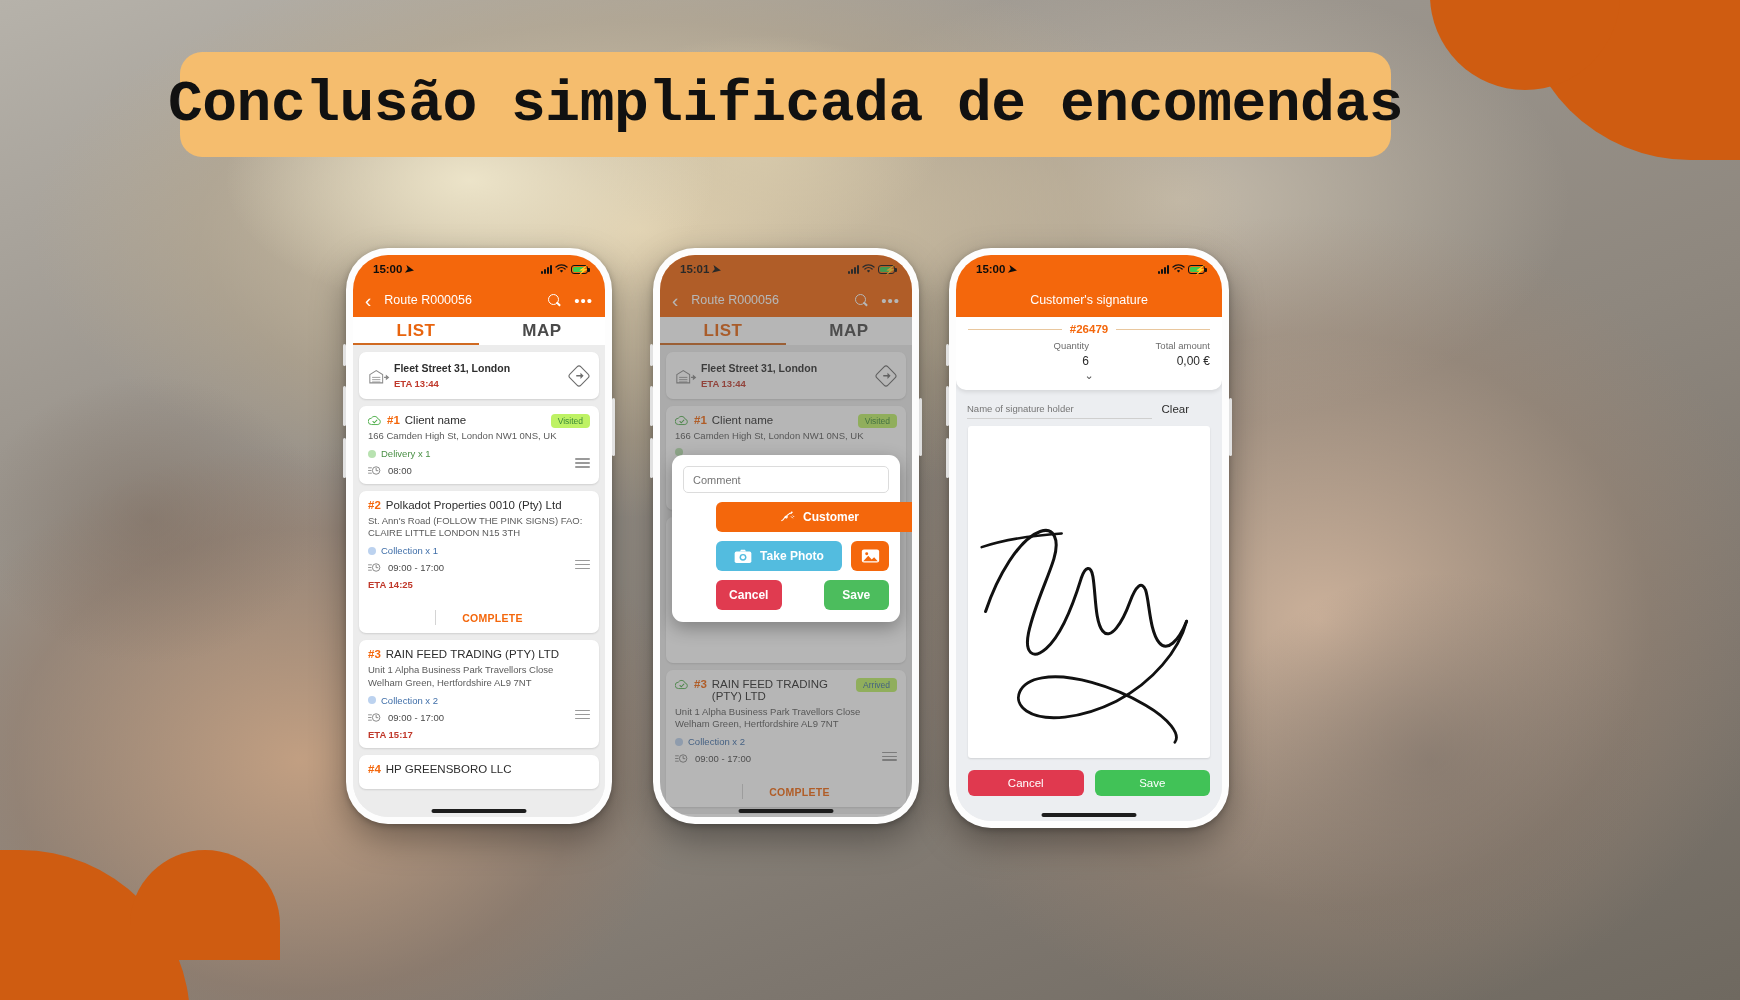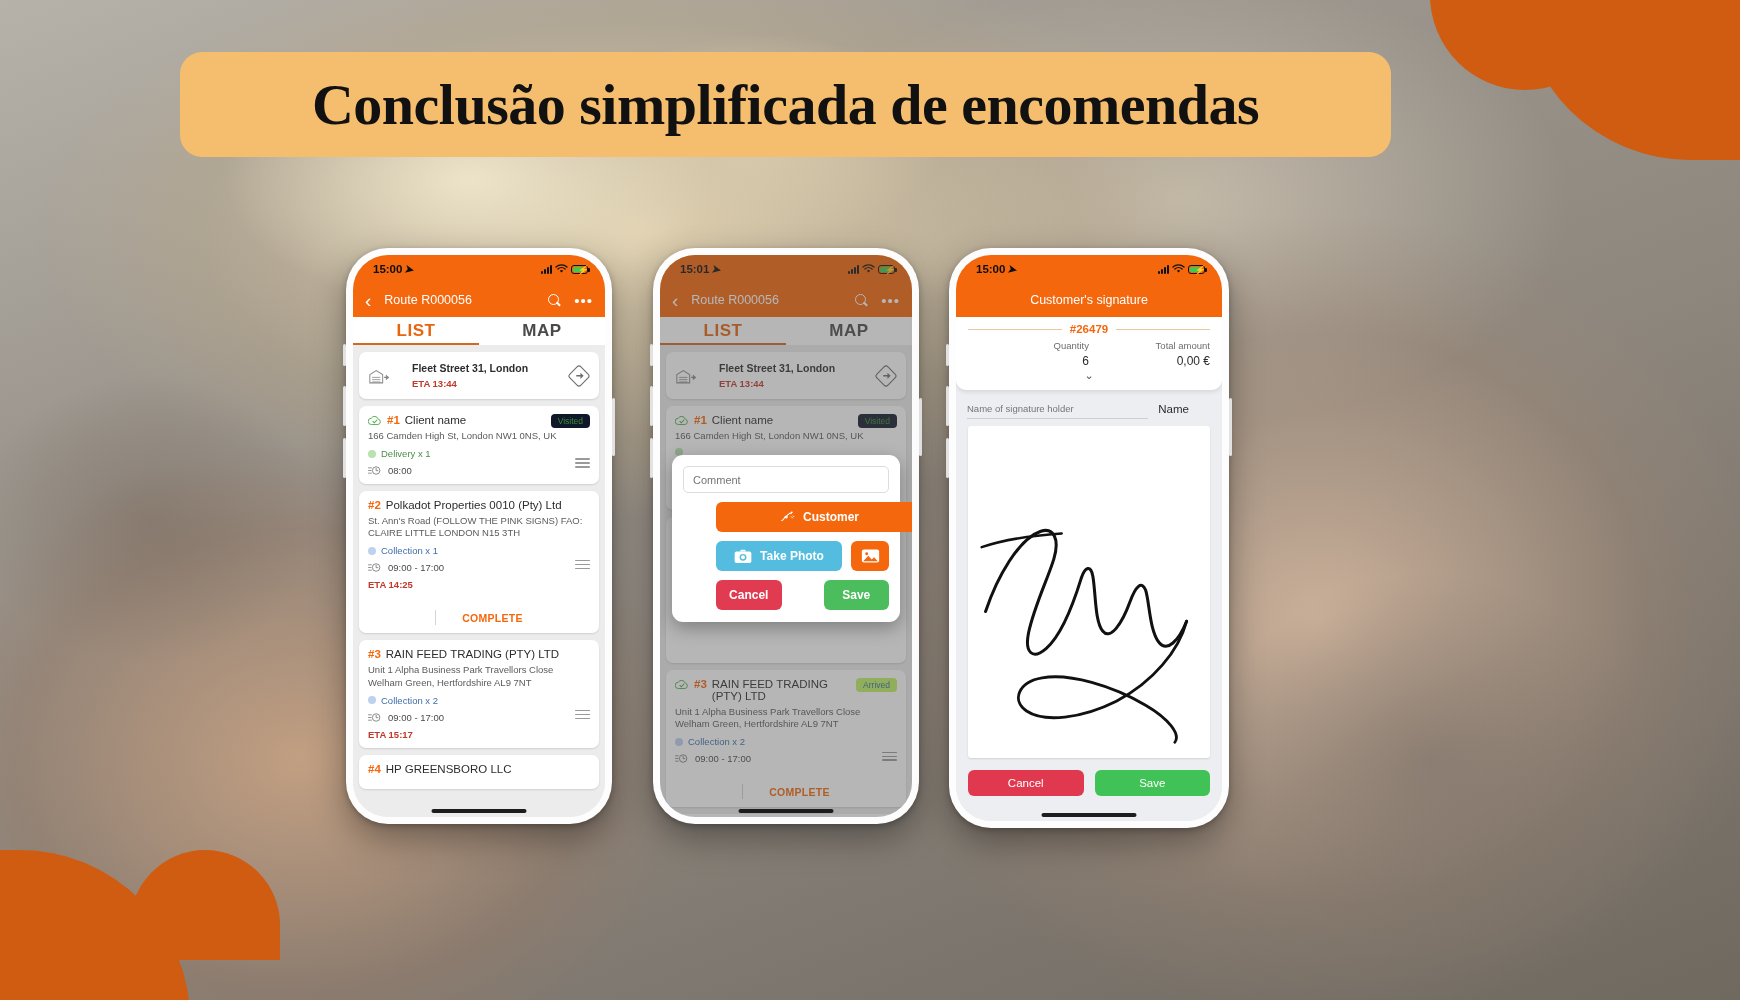--- a/index.html
+++ b/index.html
@@ -54,21 +54,21 @@
   #banner {
     position: absolute;
     left: 180px; top: 52px;
     width: 1211px; height: 105px;
     background: #f5bd6e;
     border-radius: 22px;
     display: flex; align-items: center; justify-content: center;
     z-index: 5;
   }
   #banner-text {
-    font-family: Liberation Serif, serif;
+    font-family: Liberation Mono, monospace;
     font-weight: 700;
     font-size: 58px;
     letter-spacing: -0.5px;
     color: #111111;
     white-space: nowrap;
   }
 
   
   .phone {
     position: absolute;
@@ -160,38 +160,38 @@
     background: #ececec; padding: 7px 6px 0; height: calc(100% - 90px);
     overflow: hidden;
   }
   .card {
     background: #fff; border-radius: 7px; margin-bottom: 7px;
     box-shadow: 0 1px 2px rgba(0,0,0,0.12);
     padding: 8px 9px;
     position: relative;
   }
 
-  .depot-row { display: flex; align-items: center; gap: 22px; padding: 2px 0; }
+  .depot-row { display: flex; align-items: center; gap: 4px; padding: 2px 0; }
   .depot-icon { width: 22px; height: 18px; flex: none; position: relative; }
   .depot-text .d1 { font-size: 10.5px; font-weight: 700; color: #2d2d2d; }
   .depot-text .d2 { font-size: 9.5px; font-weight: 700; color: #c0392b; margin-top: 4px; }
   .nav-diamond {
     position: absolute; right: 9px; top: 50%; transform: translateY(-50%);
     width: 22px; height: 22px;
   }
 
   .stop-head { display: flex; align-items: flex-start; gap: 5px; }
   .cloud-ok { width: 14px; height: 11px; flex:none; margin-top: 1px; }
   .stop-num { color: #f4670c; font-weight: 700; font-size: 11.5px; }
   .stop-name { color: #2d2d2d; font-size: 11.5px; }
   .badge {
     position: absolute; right: 9px; top: 8px;
     font-size: 8.5px; padding: 2px 7px; border-radius: 4px; font-weight: 500;
   }
-  .badge.visited { background: #0f172a; color: #3d8b37; }
+  .badge.visited { background: #bef264; color: #3d8b37; }
   .badge.arrived { background: #bef264; color: #3b6ea5; }
   .stop-addr {
     font-size: 9.5px; color: #5b5b5b; margin-top: 4px; line-height: 1.28;
   }
   .chip-row { margin-top: 6px; display: flex; align-items: center; gap: 5px; }
   .dot { width: 8px; height: 8px; border-radius: 50%; display: inline-block; }
   .dot.green { background: #b8e2b0; }
   .dot.blue { background: #bcd2ef; }
   .chip-label { font-size: 9.5px; }
   .chip-label.green { color: #4a8f45; }
@@ -681,21 +681,21 @@
           <div class="qty-col">
             <div class="qty-lab">Total amount</div>
             <div class="qty-val">0,00 €</div>
           </div>
         </div>
         <div class="chev">⌄</div>
       </div>
 
       <div class="sig-holder-row">
         <input class="holder-input" type="text" placeholder="Name of signature holder" style="">
-        <span class="clear-btn">Name</span>
+        <span class="clear-btn">Clear</span>
       </div>
 
       <div class="sig-pad">
         <svg width="100%" height="100%" viewBox="0 0 248 332">
           <path d="M18 186 C30 150, 52 112, 74 104 C88 99, 94 112, 88 132 C82 152, 68 180, 62 208 C58 228, 66 236, 80 224 C96 210, 108 178, 116 152 C120 140, 126 138, 128 150 C131 168, 130 196, 138 206 C146 216, 158 198, 166 176 C172 160, 178 154, 182 164 C186 176, 186 206, 196 218 C204 228, 216 216, 224 196" fill="none" stroke="#111" stroke-width="3.1" stroke-linecap="round" stroke-linejoin="round"></path>
           <path d="M224 196 C216 226, 190 258, 152 278 C116 296, 78 300, 60 288 C44 277, 52 258, 76 254 C104 249, 148 262, 182 282 C206 296, 218 312, 212 320" fill="none" stroke="#111" stroke-width="2.9" stroke-linecap="round" fill-opacity="0"></path>
           <path d="M14 120 C38 112, 66 108, 96 106" fill="none" stroke="#111" stroke-width="2.6" stroke-linecap="round"></path>
         </svg>
       </div>
 

